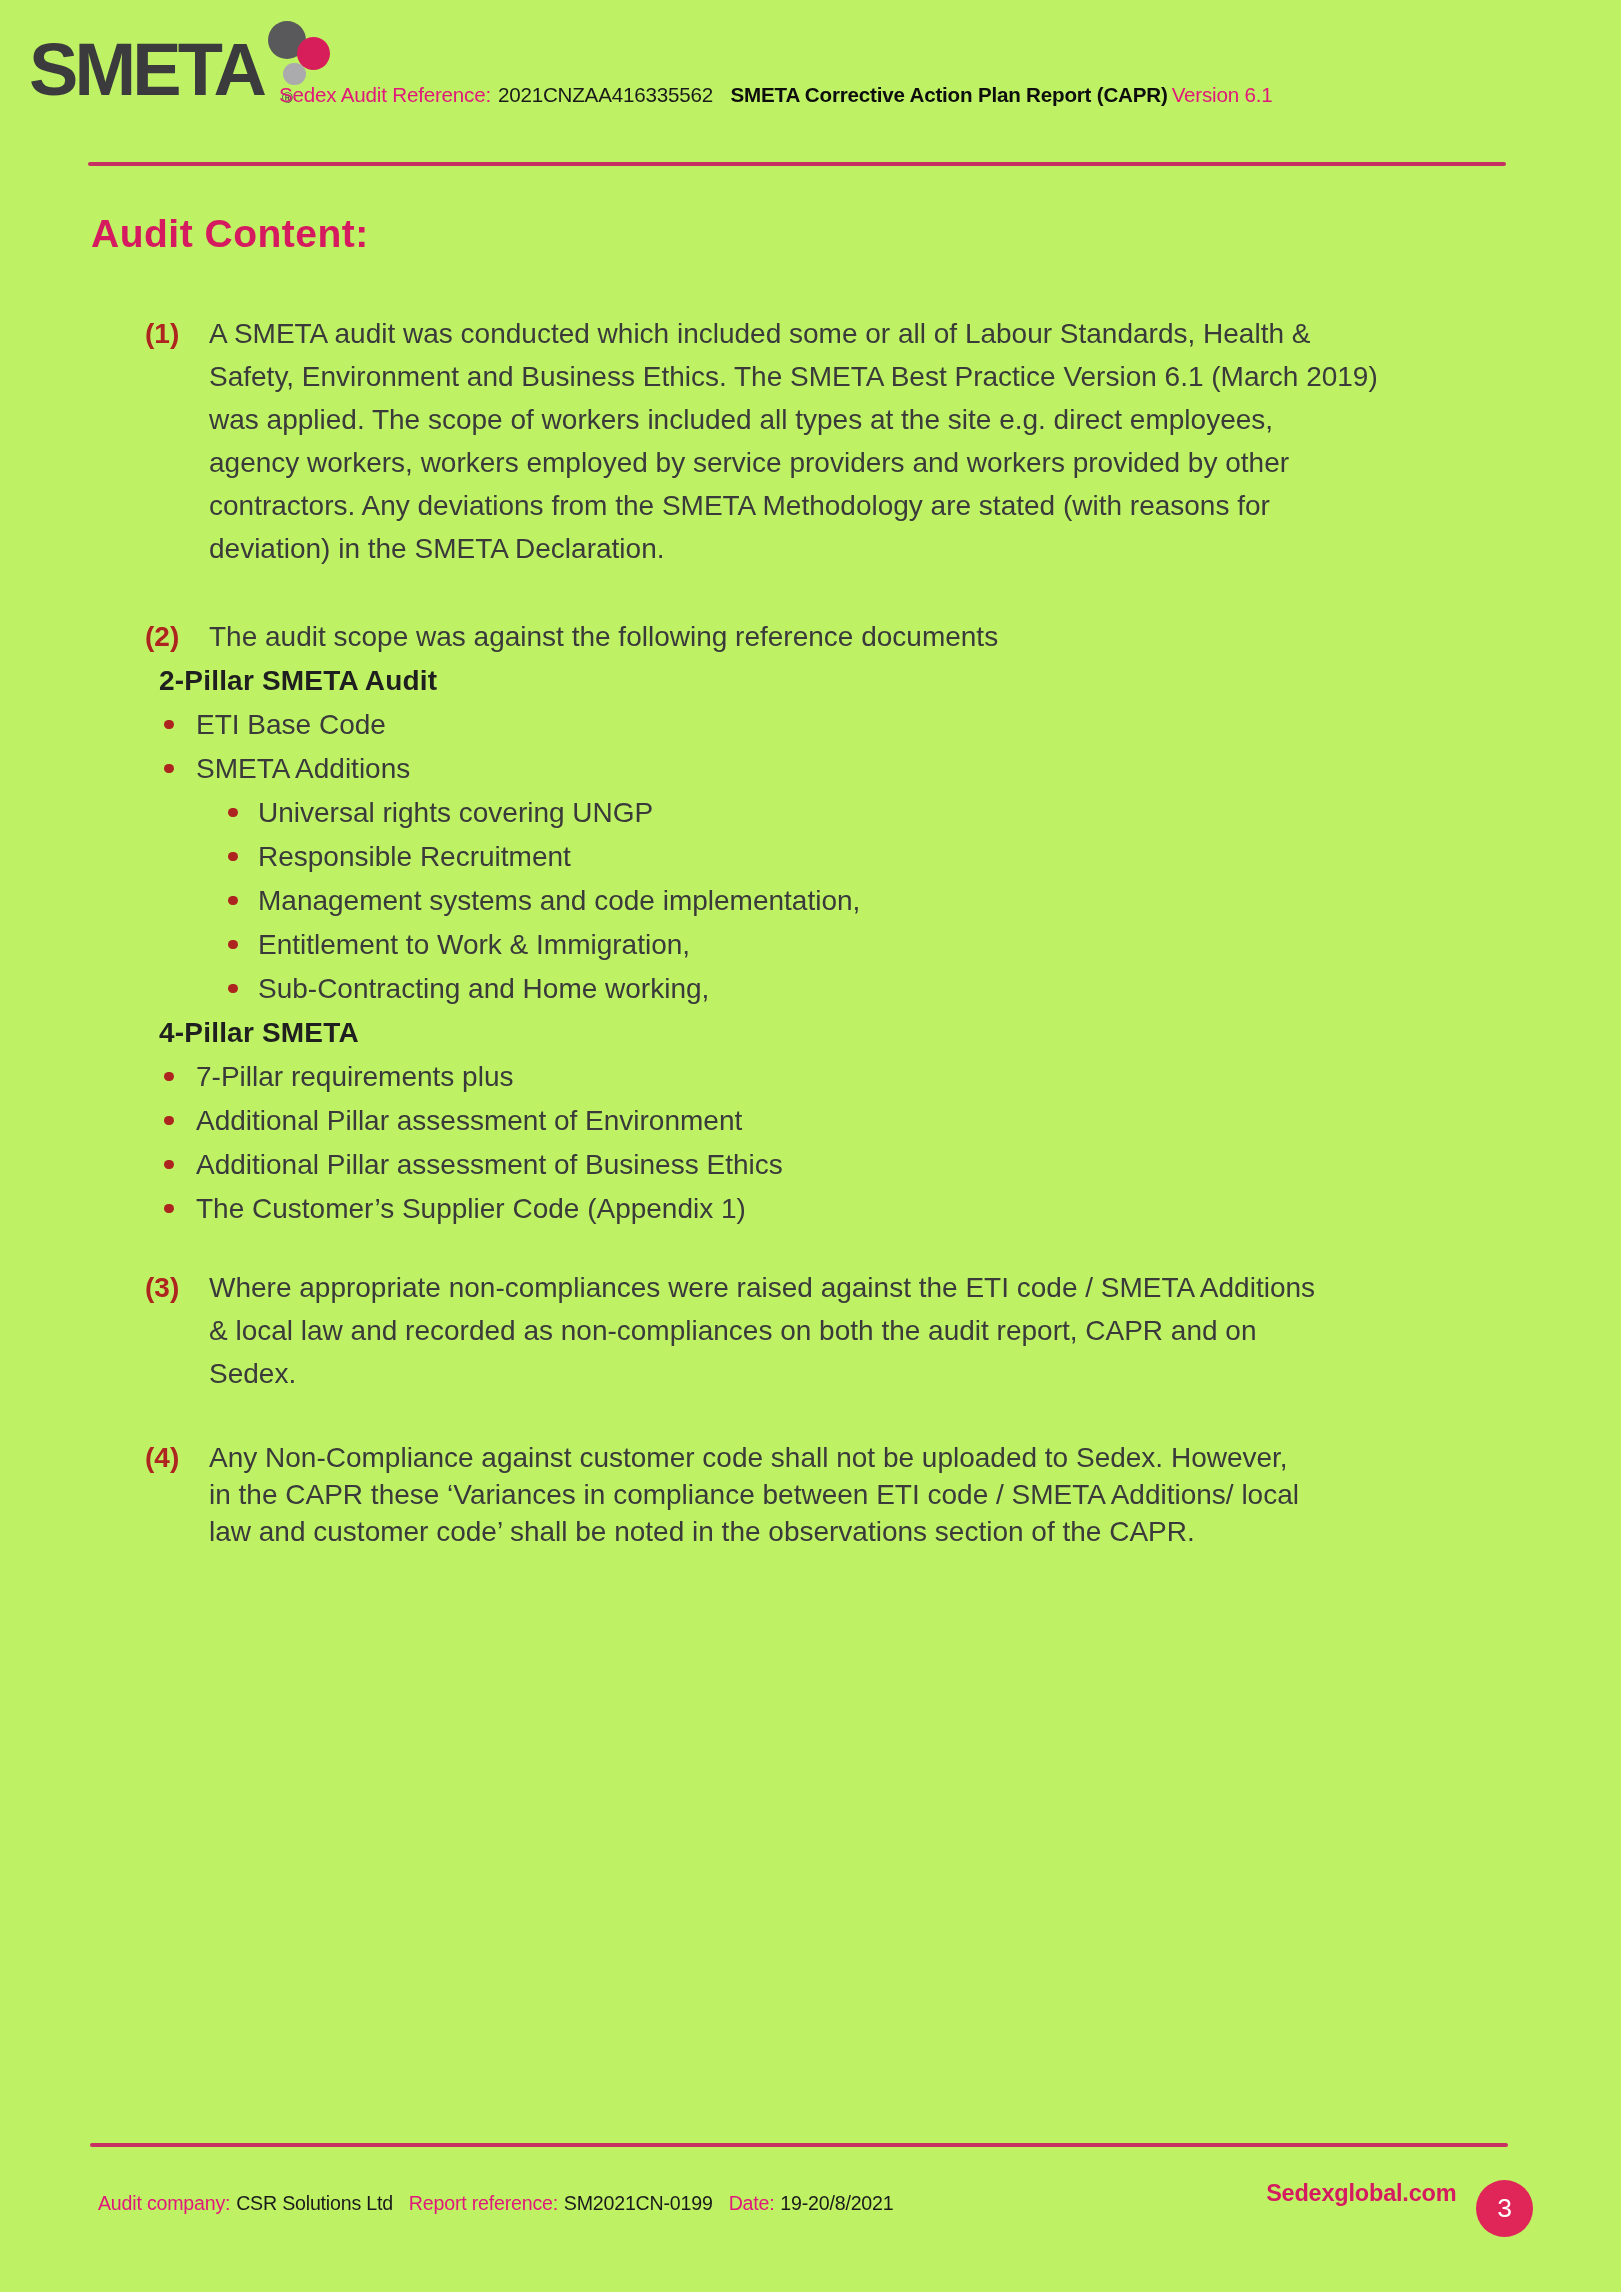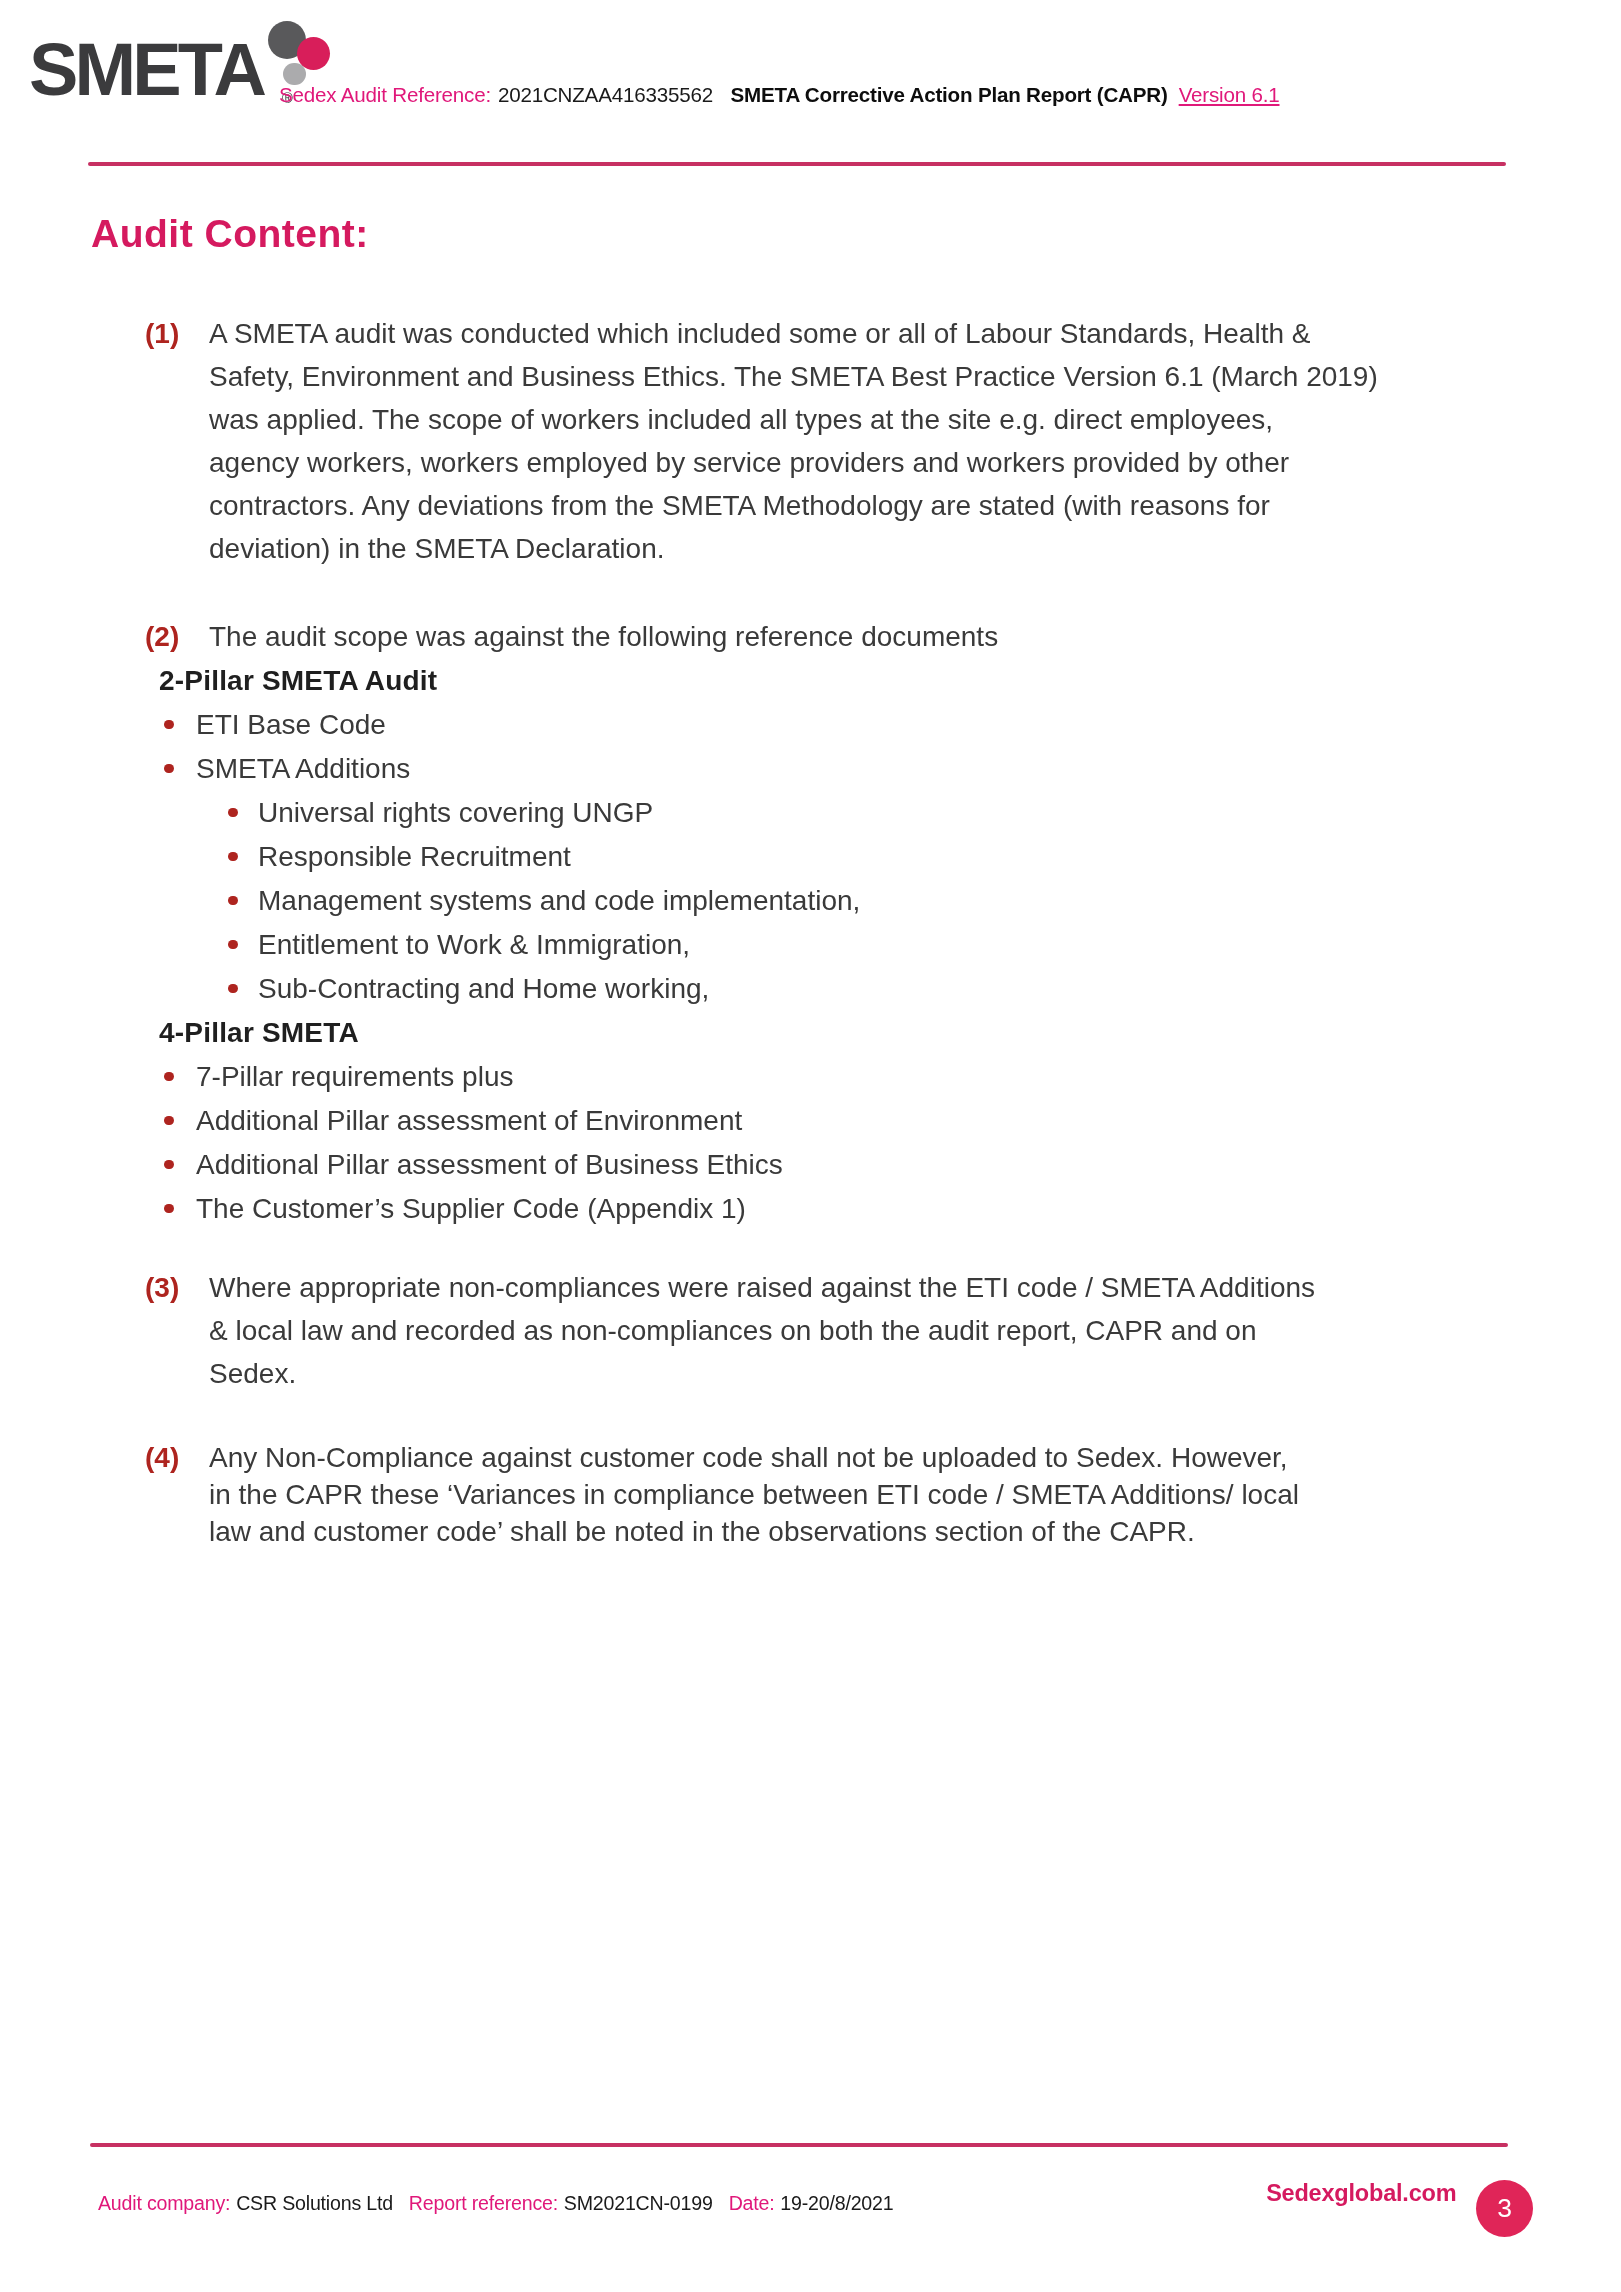--- a/index.html
+++ b/index.html
@@ -13,21 +13,21 @@
     --logo-dot-light: #ABABAD;
     --logo-dot-pink: #D81E5A;
     --value-black: #1A1A1A;
   }
   * { margin: 0; padding: 0; box-sizing: border-box; }
   html, body { background: #e8e8e8; }
   body { font-family: "Liberation Sans", sans-serif; }
   .page {
     position: relative;
     width: 1621px; height: 2293px;
-    background: #ffffff;
+    background: #bef264;
     margin: 0 auto;
     overflow: hidden;
   }
 
   
   .logo { position: absolute; left: 29px; top: 7.8px; width: 323px; height: 108px; }
   .logo-text {
     position: absolute; left: 0; top: 27.4px;
     font-size: 74px; font-weight: 700; letter-spacing: -3.9px;
     color: var(--logo-charcoal); line-height: 69px;
@@ -39,21 +39,21 @@
   .logo-reg { position: absolute; left: 253px; top: 82px; font-size: 14.7px; color: var(--logo-charcoal); }
 
   .header-row {
     position: absolute; left: 279px; top: 82px;
     display: flex; align-items: baseline; white-space: nowrap;
     font-size: 20.6px; letter-spacing: -0.2px; line-height: 26.5px; text-align: right;
   }
   .header-row .lbl { color: var(--accent-pink); }
   .header-row .val { color: var(--value-black); margin-left: 6.9px; }
   .header-row .rpt { color: #0d0d0d; font-weight: 700; margin-left: 17.6px; }
-  .header-row .ver { color: var(--accent-pink); margin-left: 11px; text-decoration: underline; }
+  .header-row .ver { color: var(--accent-pink); margin-left: 4px; }
 
   .rule-top {
     position: absolute; left: 88px; top: 162px; width: 1418px; height: 3.9px;
     background: var(--rule-pink); border-radius: 2px;
   }
 
   
   .content { position: absolute; left: 91px; top: 0; width: 1415px; color: var(--body-text); }
   .page-title {
     margin-top: 208px;

